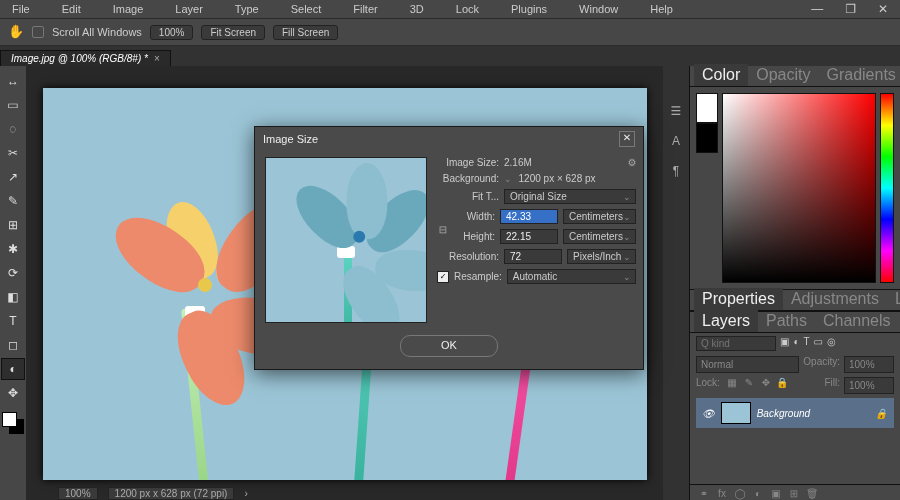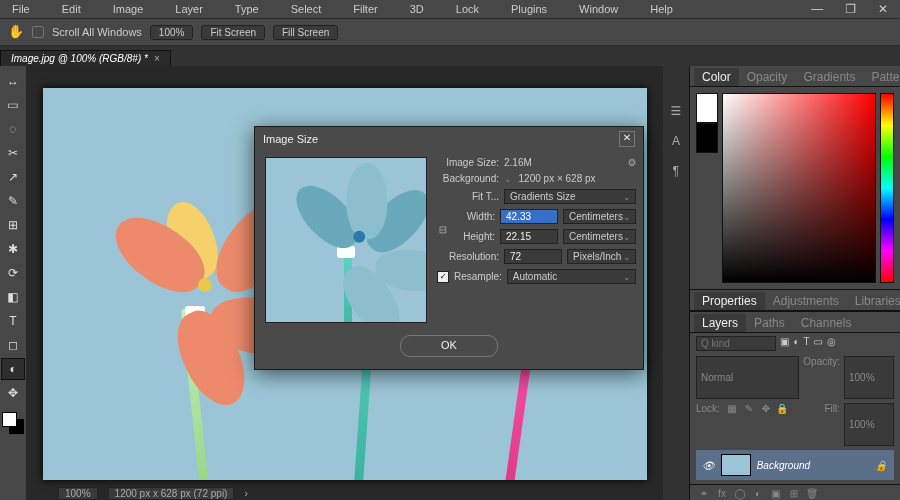--- a/index.html
+++ b/index.html
@@ -33,34 +33,34 @@
 .p-o{width:55px;height:100px;background:#ec8a6b}
 .p-y{width:45px;height:80px;background:#f5d06b}
 .p-b{width:48px;height:90px;background:#8cbecf}
 .p-b2{width:48px;height:90px;background:#6aa9bc}
 .p-p{width:42px;height:78px;background:#f28ba0}
 .p-p2{width:42px;height:78px;background:#e76a85}
 .center{position:absolute;width:14px;height:14px;border-radius:50%}
 .rcol{width:26px;background:#323232;display:flex;flex-direction:column;align-items:center;padding-top:38px;gap:14px}
 .rico{width:16px;height:16px;color:#aaa;font-size:12px;text-align:center}
 .panels{width:210px;background:#474747;display:flex;flex-direction:column;border-left:1px solid #111}
-.panel-tabs{display:flex;gap:0;font-size:12px;height:20px;align-items:flex-end;padding-left:4px;border-bottom:1px solid #111}
+.panel-tabs{display:flex;gap:0;font-size:16px;height:20px;align-items:flex-end;padding-left:4px;border-bottom:1px solid #111}
 .ptab{padding:2px 8px;color:#888}
 .ptab.act{color:#eee;background:#3a3a3a}
 .colorpanel{height:190px;display:flex;padding:6px;gap:4px;position:relative}
 .colorprev{width:22px;height:60px;display:flex;flex-direction:column}
 .colorprev div{flex:1;border:1px solid #111}
 .spectrum{flex:1;position:relative;background:linear-gradient(to bottom,rgba(0,0,0,0) 0%,#000 100%),linear-gradient(to right,#fff 0%,#ff0000 100%);border:1px solid #111}
 .hue{width:12px;background:linear-gradient(#f00,#ff0,#0f0,#0ff,#00f,#f0f,#f00);border:1px solid #111}
 .proppanel{border-top:1px solid #111}
 .layerspanel{flex:1;border-top:1px solid #111;display:flex;flex-direction:column}
 .layer-ctrls{padding:3px 6px;display:flex;gap:4px;font-size:10px}
 .layer-ctrls input{background:#3a3a3a;border:1px solid #222;color:#aaa;font-size:10px;padding:1px 4px;width:70px}
 .layer-row2{display:flex;gap:4px;padding:2px 6px;font-size:10px;color:#888}
-.layer-row2 .dd{background:#3a3a3a;border:1px solid #222;padding:15px 4px;flex:1}
+.layer-row2 .dd{background:#3a3a3a;border:1px solid #222;padding:2px 4px;flex:1}
 .layer-icons{display:flex;gap:1px;padding:3px 6px;font-size:10px;color:#888}
 .layer-icons span{width:16px;text-align:center}
 .layer-item{display:flex;align-items:center;gap:6px;padding:4px 6px;background:#5a6f8a;margin:2px 6px;font-size:10px;color:#fff;font-style:italic}
 .layer-thumb{width:28px;height:20px;background:#9bc5d6;border:1px solid #000}
 .layer-bottom{margin-top:auto;display:flex;gap:2px;padding:3px 6px;font-size:10px;color:#888;border-top:1px solid #111}
 .layer-bottom span{width:16px;text-align:center}
 
 .dialog{position:absolute;left:254px;top:60px;width:388px;background:#4a4a4a;border:1px solid #1a1a1a;box-shadow:0 4px 20px rgba(0,0,0,.6);z-index:50}
 .dlg-tb{height:24px;display:flex;align-items:center;padding:0 8px;font-size:11px;color:#eee}
 .dlg-tb .x{margin-left:auto;width:14px;height:14px;border:1px solid #777;text-align:center;line-height:12px;font-size:10px}
@@ -284,21 +284,21 @@
           <span>2.16M</span>
           <span class="gear">⚙</span>
         </div>
         <div class="frow">
           <span class="flabel">Background:</span>
           <span style="font-size:9px;color:#888;margin-right:2px">⌄</span>
           <span>1200 px  ×  628 px</span>
         </div>
         <div class="frow">
           <span class="flabel">Fit T...</span>
-          <span class="fdd">Gradients Size</span>
+          <span class="fdd">Original Size</span>
         </div>
         <div style="display:flex">
           <div class="linkcol">
               <span>⊟</span>
             </div>
           <div style="flex:1">
             <div class="frow">
               <span class="flabel" style="width:50px">Width:</span>
               <span class="fval sel">42.33</span>
               <span class="fdd">Centimeters</span>

